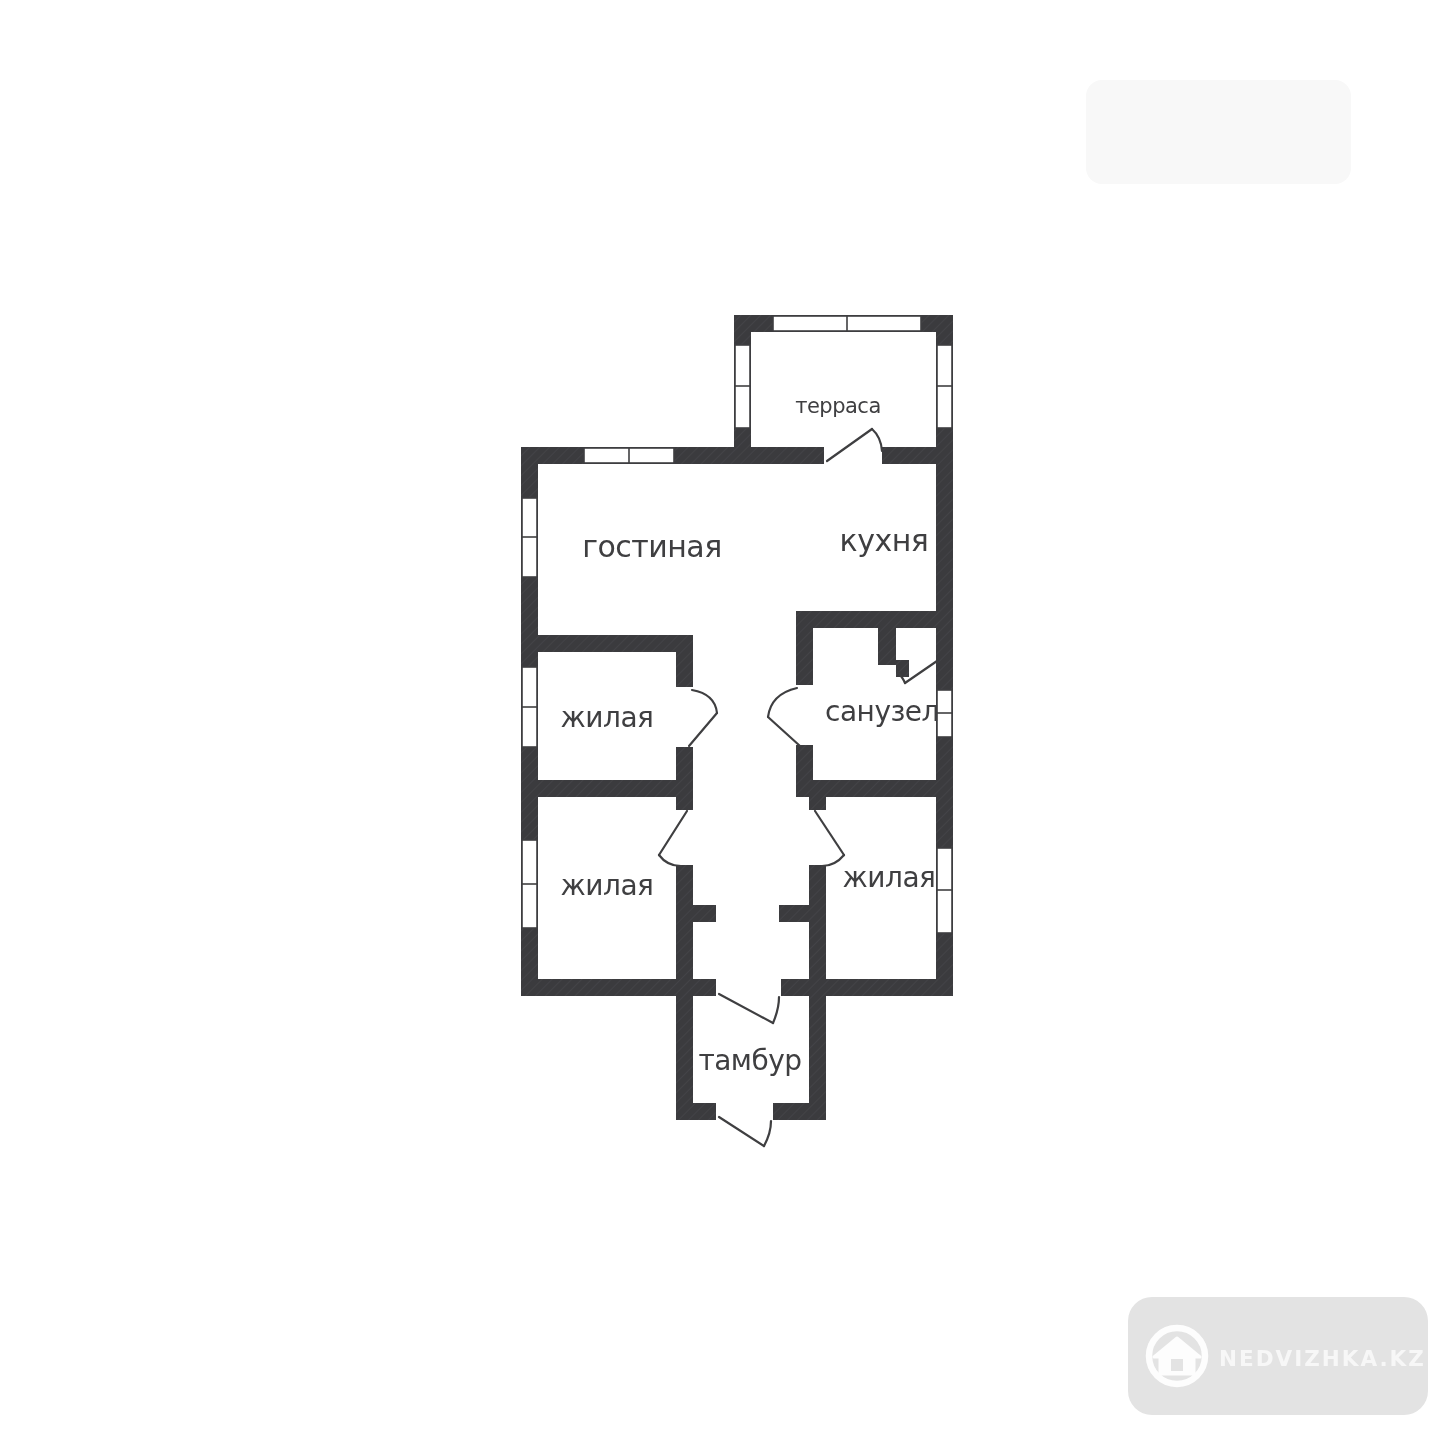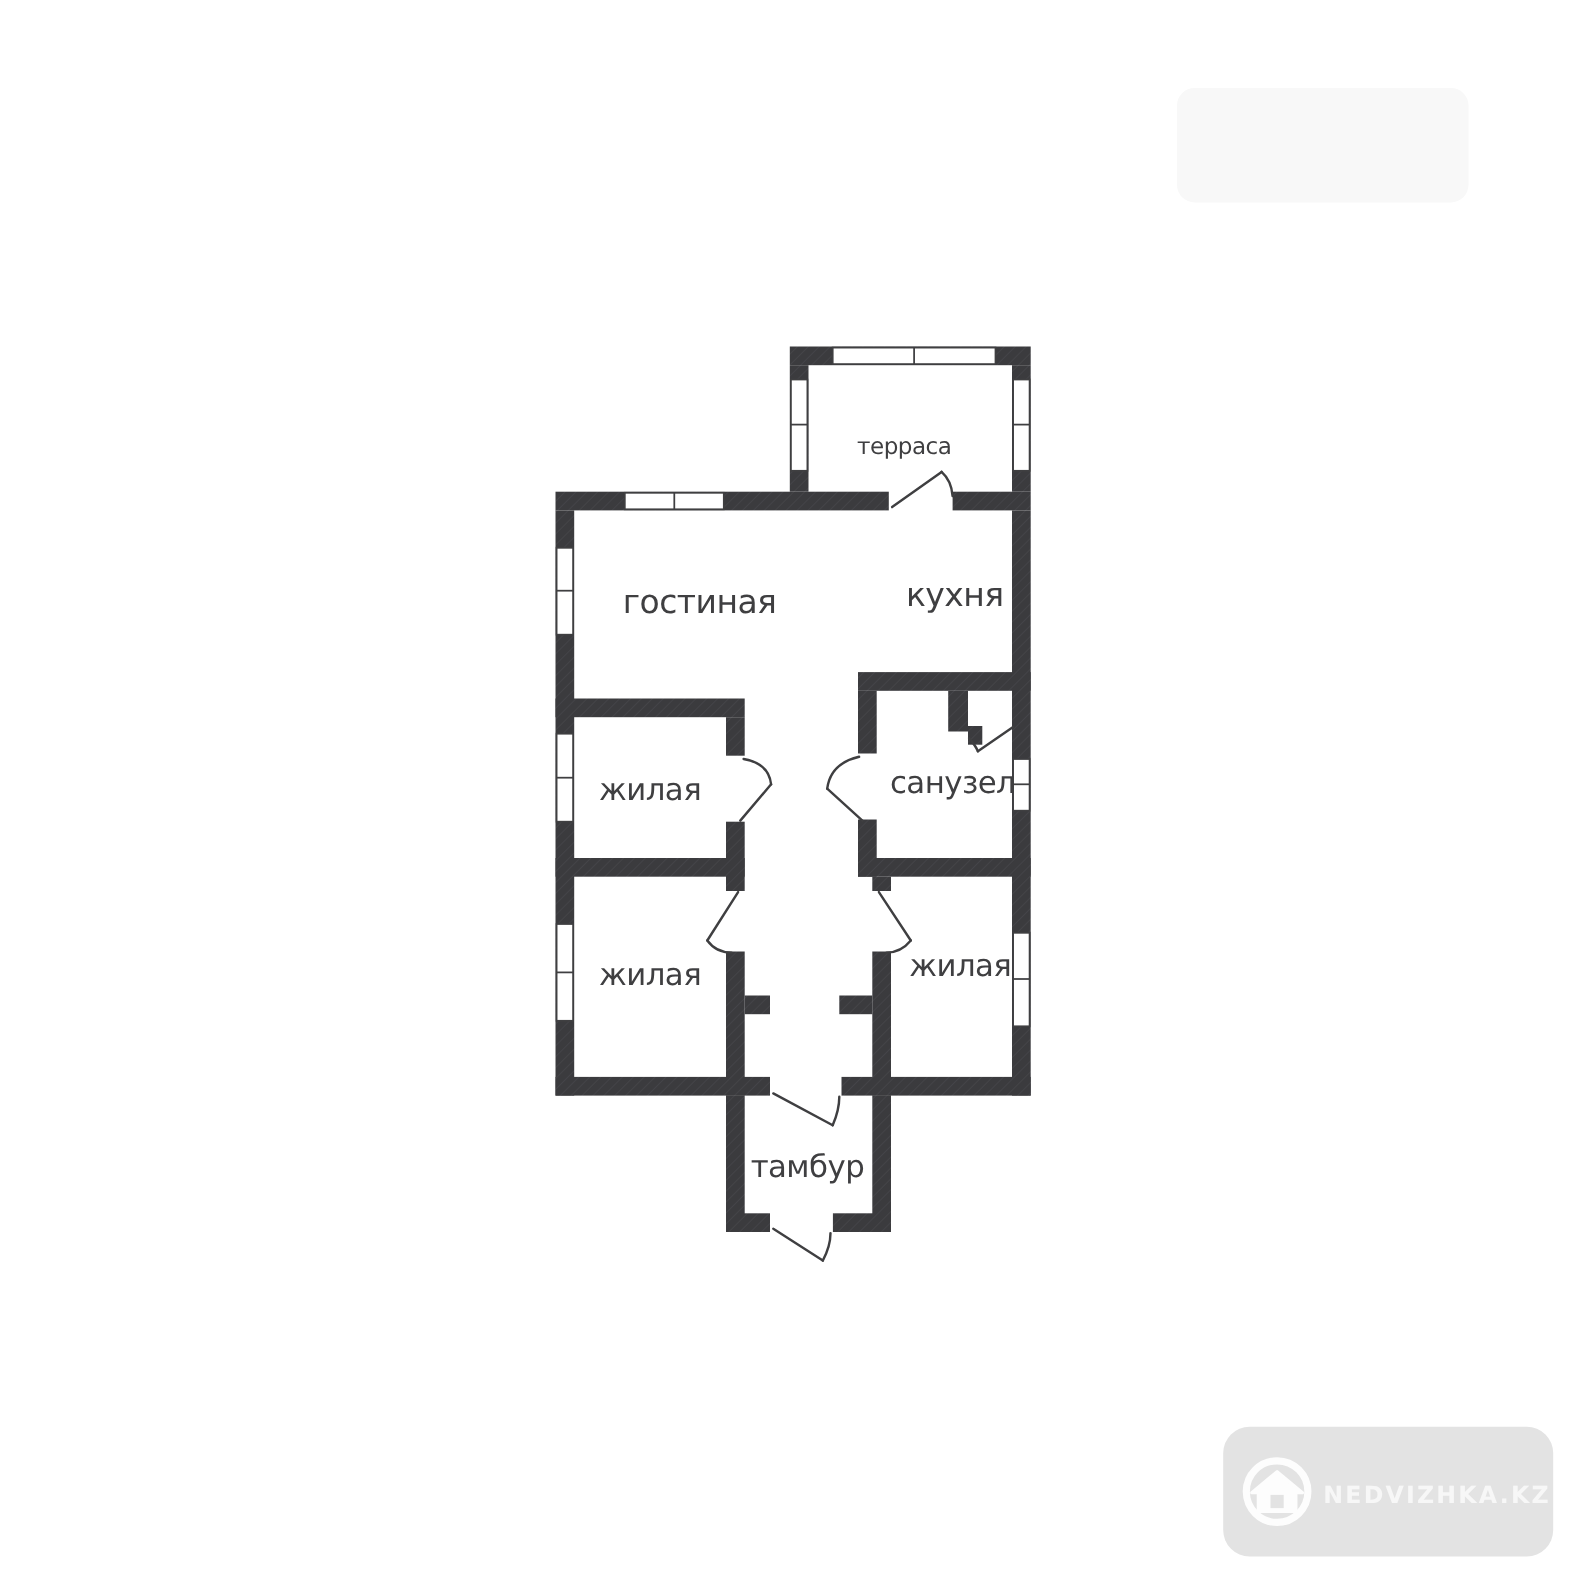--- a/index.html
+++ b/index.html
@@ -9,20 +9,21 @@
     width: 1440px;
     height: 1440px;
     overflow: hidden;
     font-family: "DejaVu Sans", sans-serif;
   }
   #stage {
     position: relative;
     width: 1200px;
     height: 1440px;
     background: #ffffff;
+    padding-left: 16px;
   }
   svg { display: block; }
   text.room-label {
     fill: #3f3f41;
     font-family: "DejaVu Sans", "Liberation Sans", sans-serif;
     letter-spacing: -0.5px;
   }
   text.badge-label {
     fill: #f7f7f7;
     font-family: "DejaVu Sans", "Liberation Sans", sans-serif;

